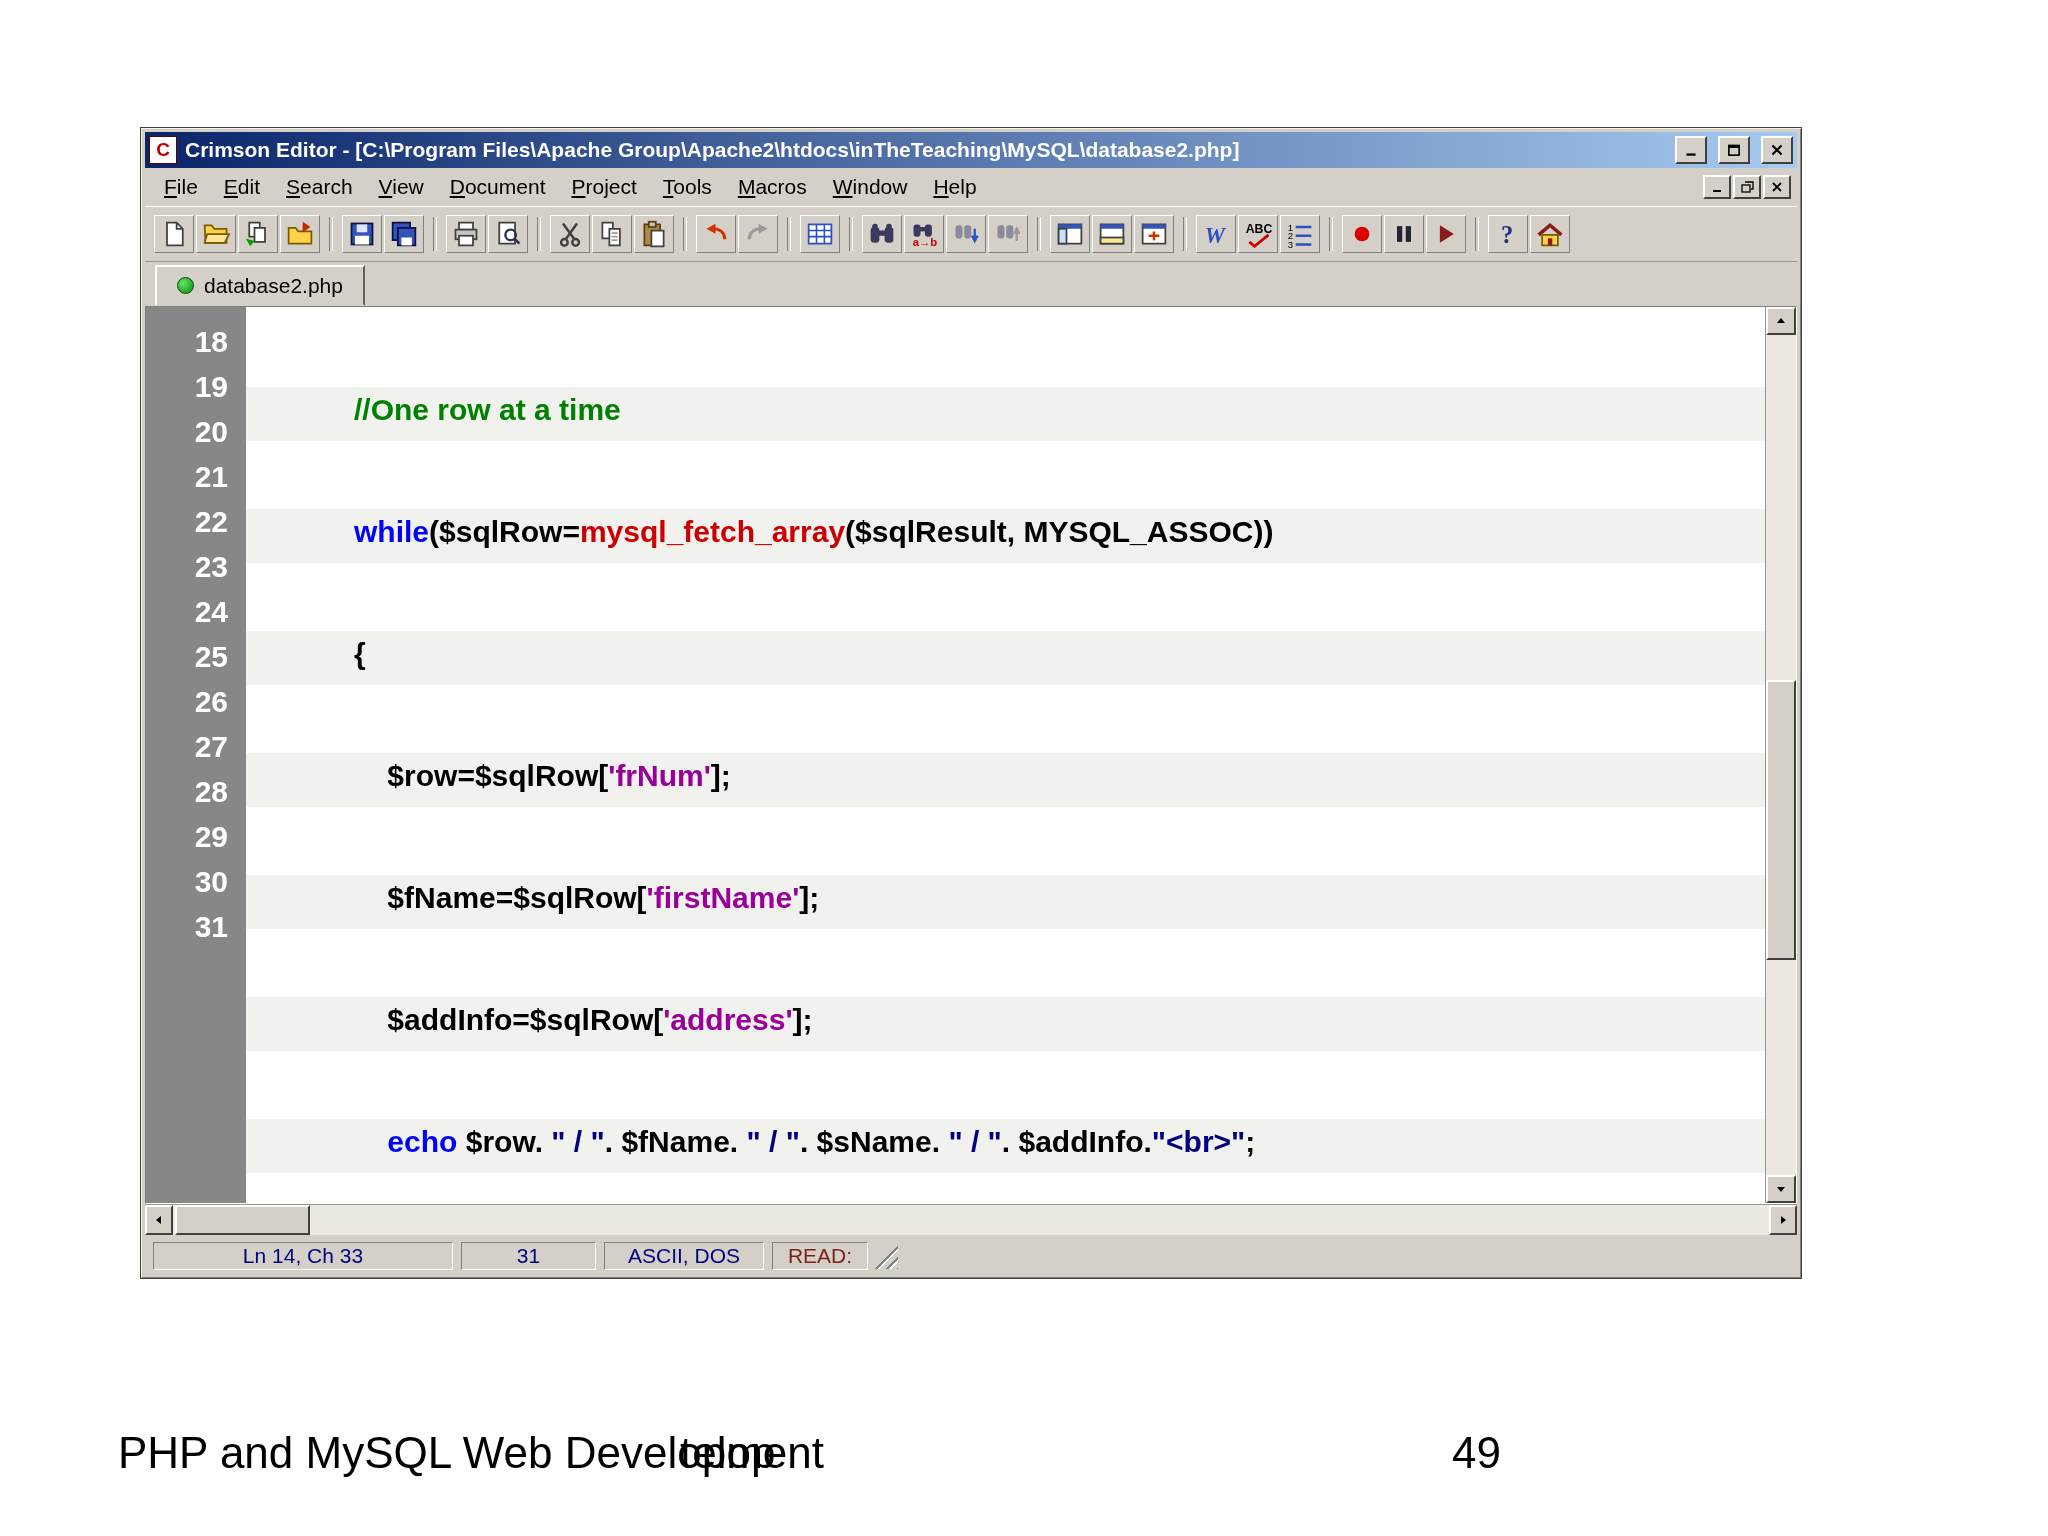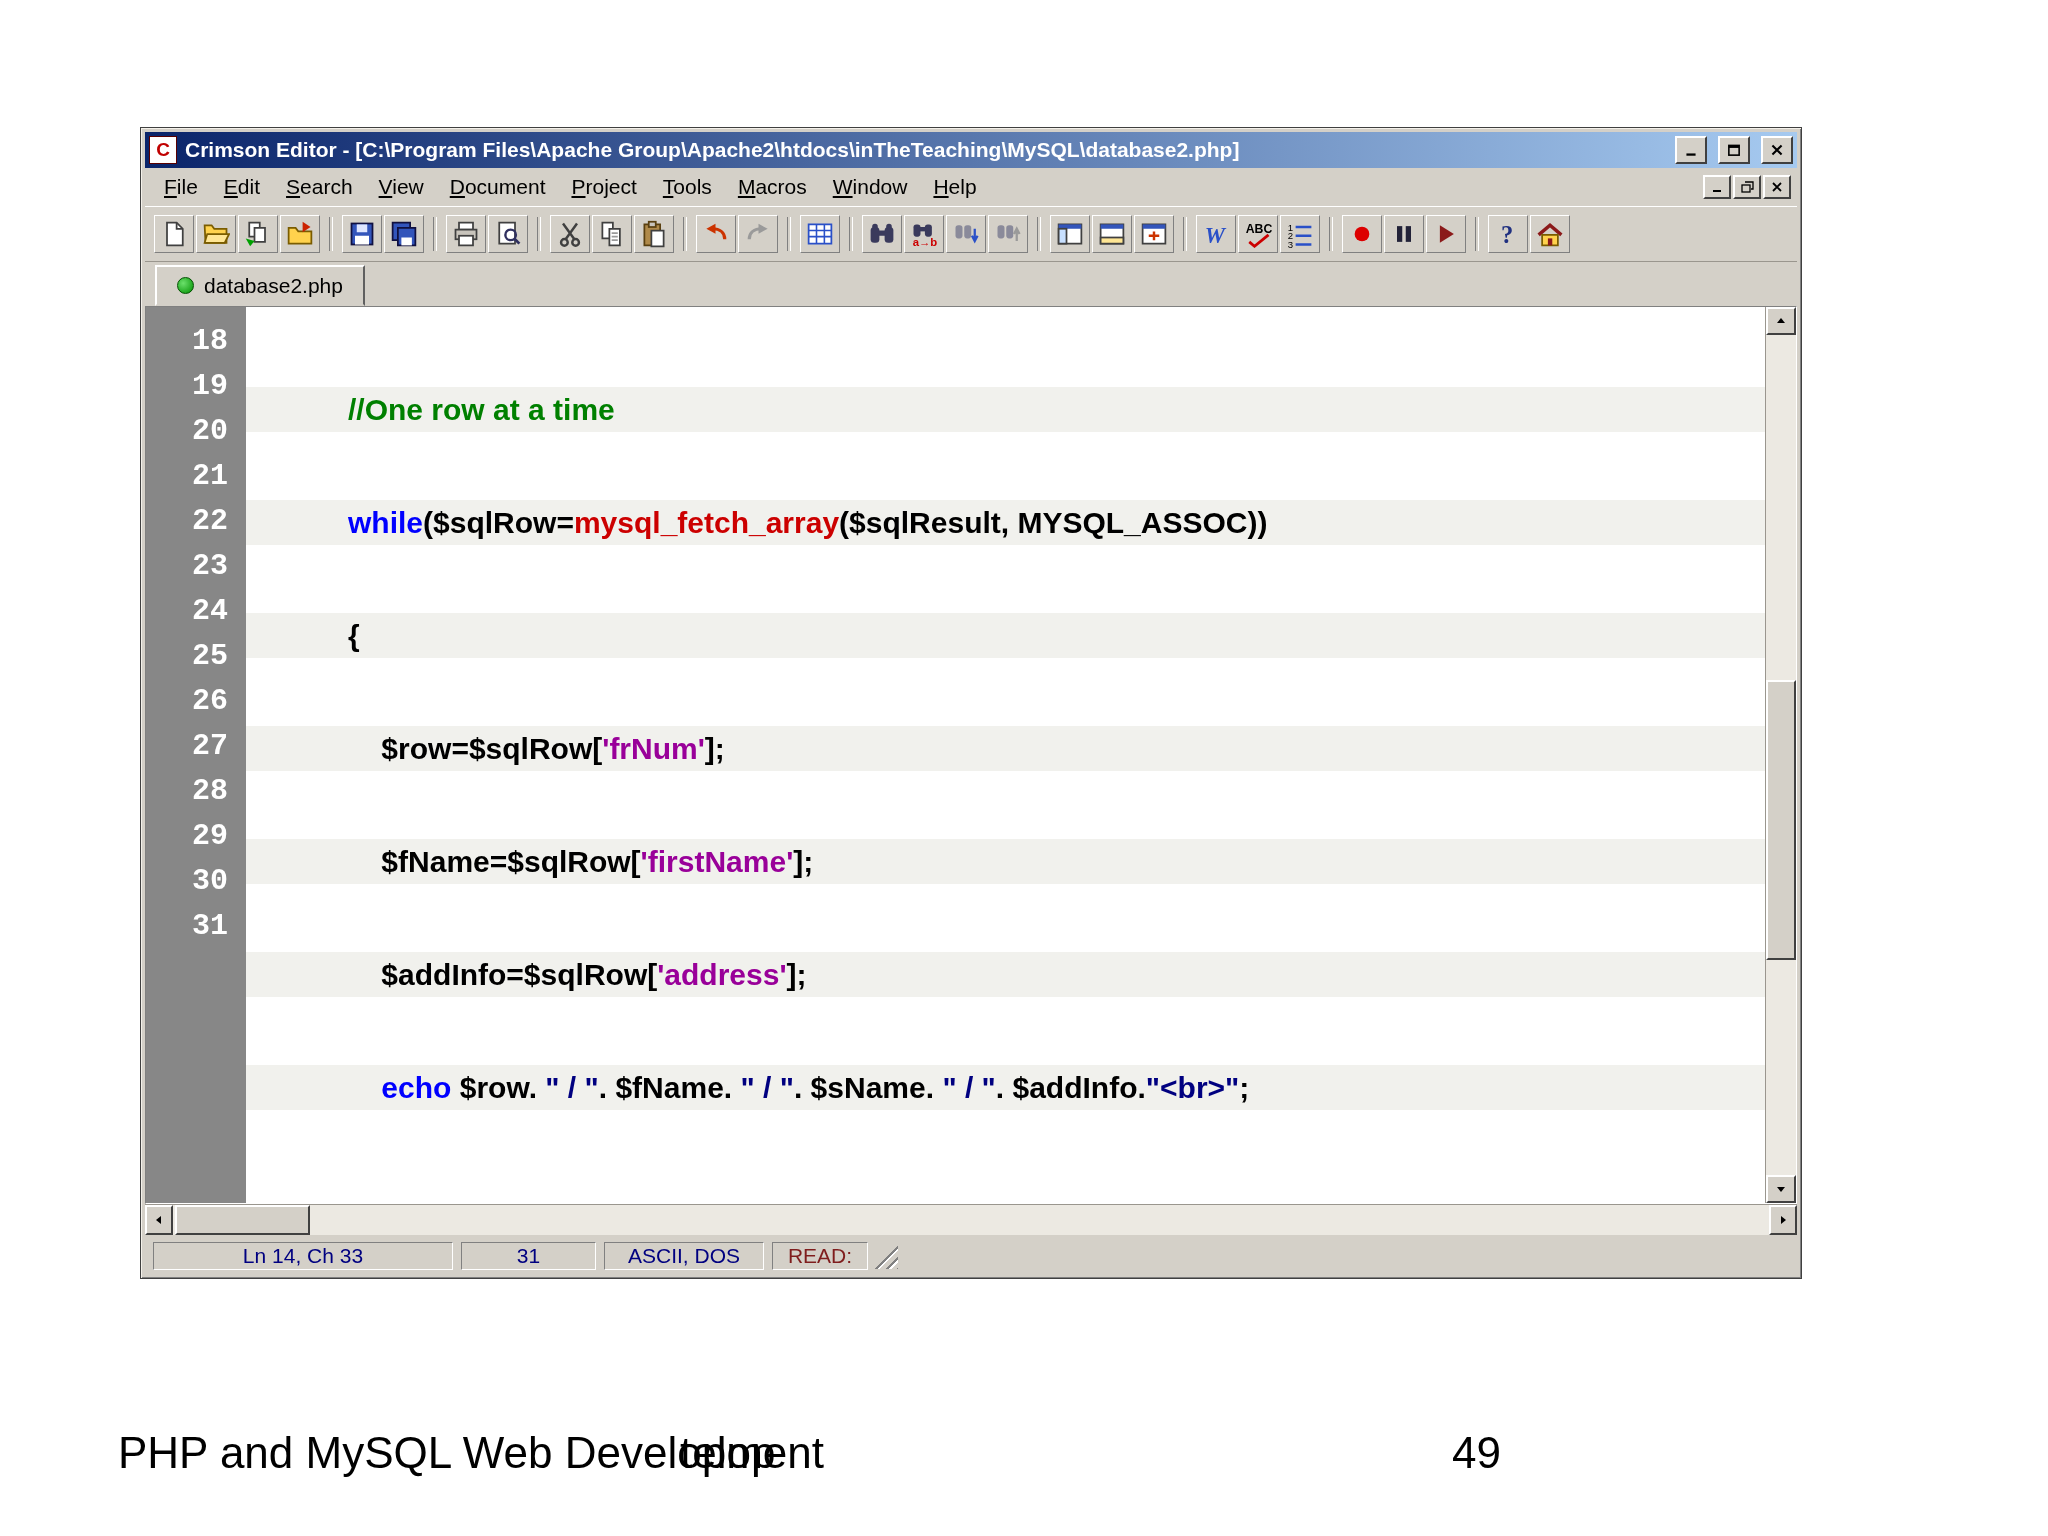--- a/index.html
+++ b/index.html
@@ -49,24 +49,24 @@
   .tab{height:37px;display:flex;align-items:center;gap:10px;padding:0 20px;
     background:var(--chrome);border:2px solid;border-color:#fff #606060 var(--chrome) #fff;
     font-size:21px;color:#000;}
   .tab-dot{width:15px;height:15px;border-radius:50%;
     background:radial-gradient(circle at 35% 35%, #6be06b, #009000);border:1px solid #005000;}
   
   .editor{flex:1;display:flex;min-height:0;
     border:1px solid;border-color:#808080 #fff #fff #808080;background:#fff;}
   .gutter{width:100px;flex:0 0 100px;background:var(--gutter-bg);color:var(--gutter-text);
     font-size:30px;font-weight:bold;text-align:right;padding-top:12px;}
-  .gutter .ln{height:45px;line-height:45px;padding-right:18px;font-family:Liberation Mono, monospace;}
+  .gutter .ln{height:45px;line-height:45px;padding-right:18px;}
   .code-col{flex:1;min-width:0;background:#fff;padding-top:12px;overflow:hidden;
     font-size:30px;font-weight:bold;white-space:pre;}
-  .code-line{height:45px;line-height:45px;padding-left:2px;}
+  .code-line{height:54px;line-height:45px;padding-left:8px;}
   .seg-shadedline{background:var(--shaded-line-bg);}
   .seg-comment{color:var(--comment);}
   .seg-keyword{color:var(--keyword);margin-top:12px;}
   .seg-function{color:var(--function);}
   .seg-string1{color:var(--string1);}
   .seg-string2{color:var(--string2);}
   .seg-plain{color:var(--plain);margin-top:40px;}
   
   .vscroll{width:30px;flex:0 0 30px;background:#ece9e2;border-left:1px solid #9a968e;
     display:flex;flex-direction:column;}

